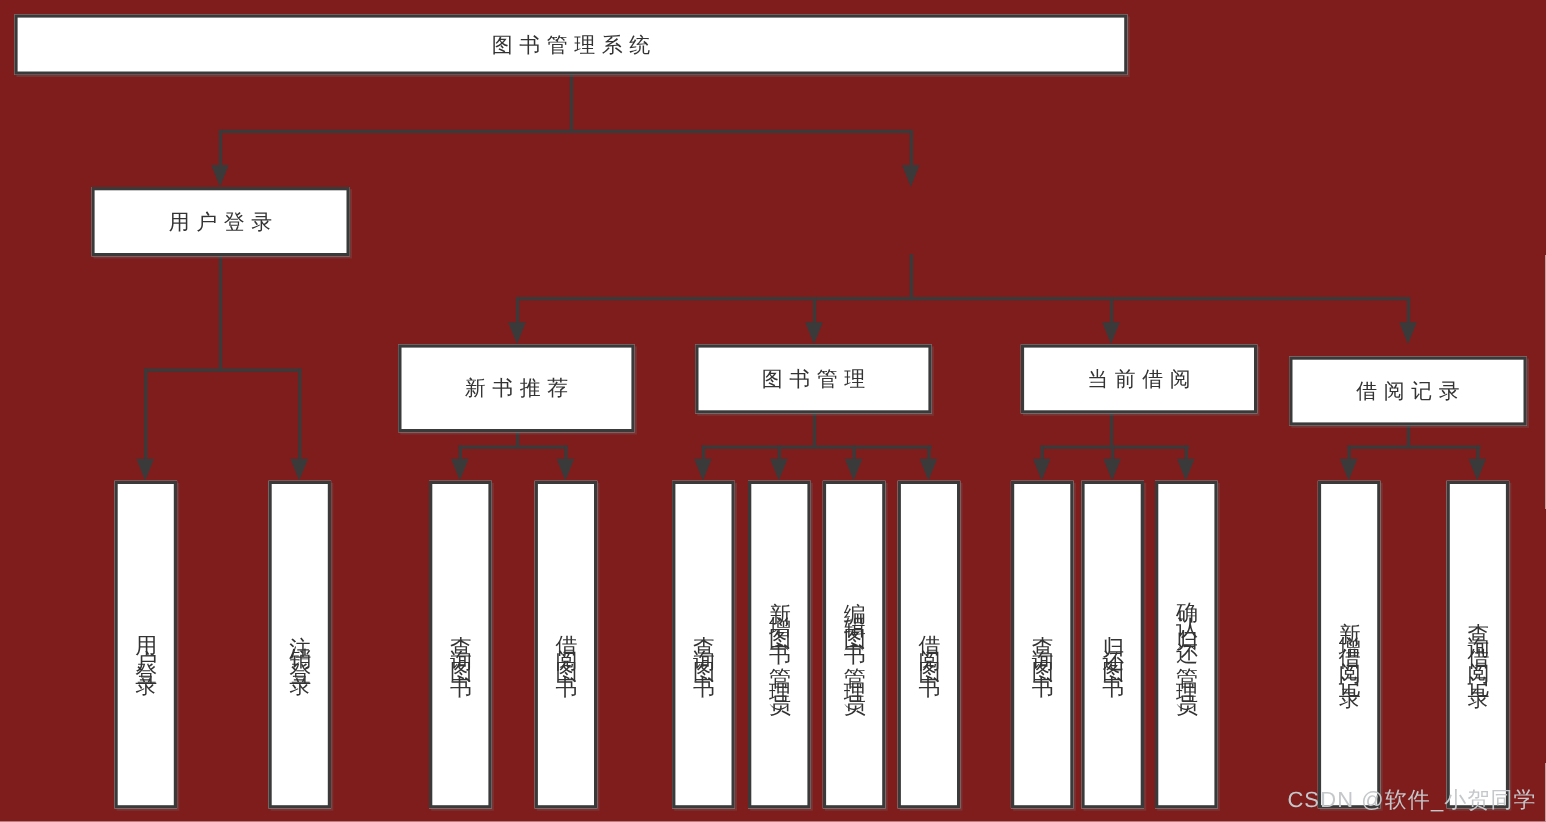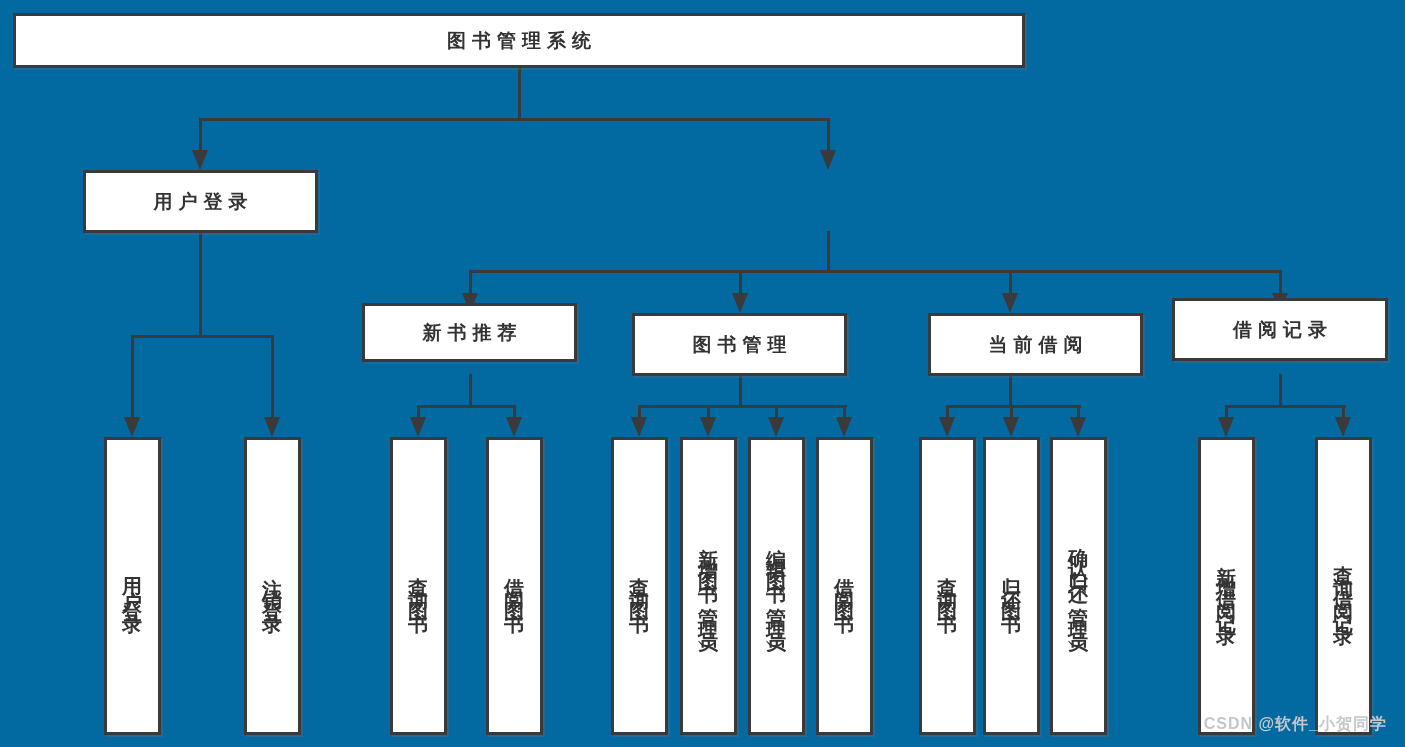--- a/index.html
+++ b/index.html
@@ -3,25 +3,24 @@
 <meta charset="utf-8">
 <style>
   :root{
     --line:#3a3a3a;
     --text:#333333;
     --boxbg:#ffffff;
     --watermark:#c5c8cb;
   }
   html,body{margin:0;padding:0;background:#ffffff;}
   .stage{
-    position:relative;width:1405px;height:747px;background:#0369a1;
+    position:relative;width:1405px;height:747px;background:#7f1d1d;
     overflow:hidden;
     font-family:"Liberation Sans","DejaVu Sans",sans-serif;
     color:var(--text);
-    font-weight:bold;
   }
   .box{
     position:absolute;box-sizing:border-box;background:var(--boxbg);
     border:3px solid var(--line);
     box-shadow:2px 2px 0 rgba(110,110,110,0.28);
     display:flex;align-items:center;justify-content:center;
     z-index:2;
   }
   .hbox{font-size:19px;letter-spacing:6px;text-indent:6px;white-space:nowrap;}
   .vbox .vlabel{
@@ -35,22 +34,22 @@
   .vl,.hl{position:absolute;background:var(--line);z-index:1;}
   .vl{width:3px;}
   .hl{height:3px;}
   .ar{
     position:absolute;width:0;height:0;z-index:1;
     border-left:8px solid transparent;
     border-right:8px solid transparent;
     border-top:20px solid var(--line);
   }
   .watermark{
-    position:absolute;right:18px;top:714px;z-index:5;
-    font-size:16px;color:var(--watermark);letter-spacing:1px;white-space:nowrap;
+    position:absolute;right:8px;top:714px;z-index:5;
+    font-size:20px;color:var(--watermark);letter-spacing:1px;white-space:nowrap;
   }
 </style>
 </head>
 <body>
 
 <div class="stage">
 
   <div>
 
     <div class="vl" style="left:518px;top:66px;height:55px"></div>
@@ -114,30 +113,30 @@
   </div>
 
   <div class="box hbox" style="left:13px;top:13px;width:1012px;height:55px">
     <span>图书管理系统</span>
   </div>
 
   <div class="box hbox" style="left:83px;top:170px;width:235px;height:63px">
     <span>用户登录</span>
   </div>
 
-  <div class="box hbox" style="left:362px;top:303px;width:215px;height:59px">
+  <div class="box hbox" style="left:362px;top:313px;width:215px;height:80px">
     <span>新书推荐</span>
   </div>
   <div class="box hbox" style="left:632px;top:313px;width:215px;height:63px">
     <span>图书管理</span>
   </div>
   <div class="box hbox" style="left:928px;top:313px;width:215px;height:63px">
     <span>当前借阅</span>
   </div>
-  <div class="box hbox" style="left:1172px;top:298px;width:216px;height:63px">
+  <div class="box hbox" style="left:1172px;top:324px;width:216px;height:63px">
     <span>借阅记录</span>
   </div>
 
   <div class="box vbox" style="left:104px;top:437px;width:57px;height:298px">
     <span class="vlabel">用户登录</span>
   </div>
   <div class="box vbox" style="left:244px;top:437px;width:57px;height:298px">
     <span class="vlabel">注销登录</span>
   </div>
 

